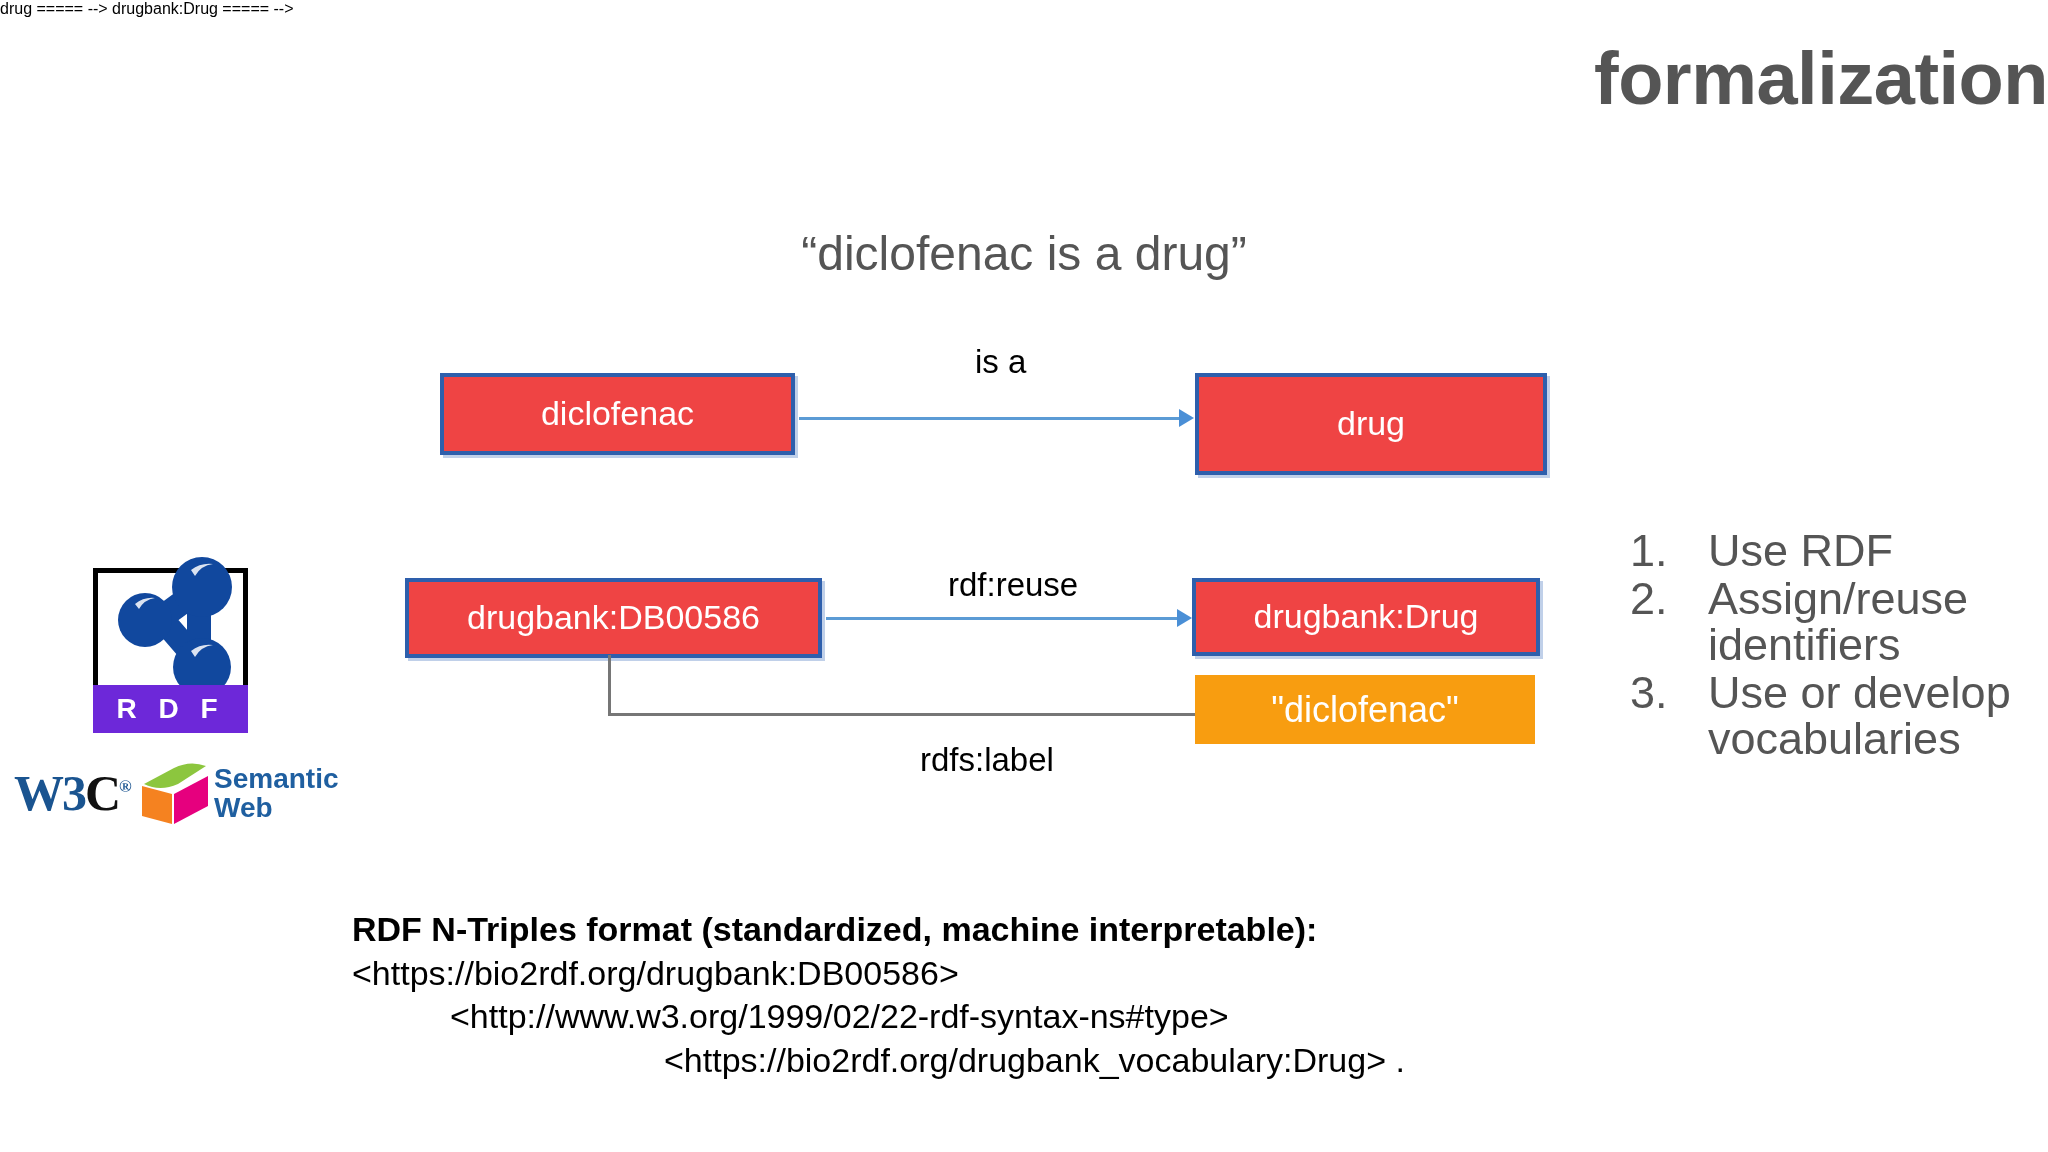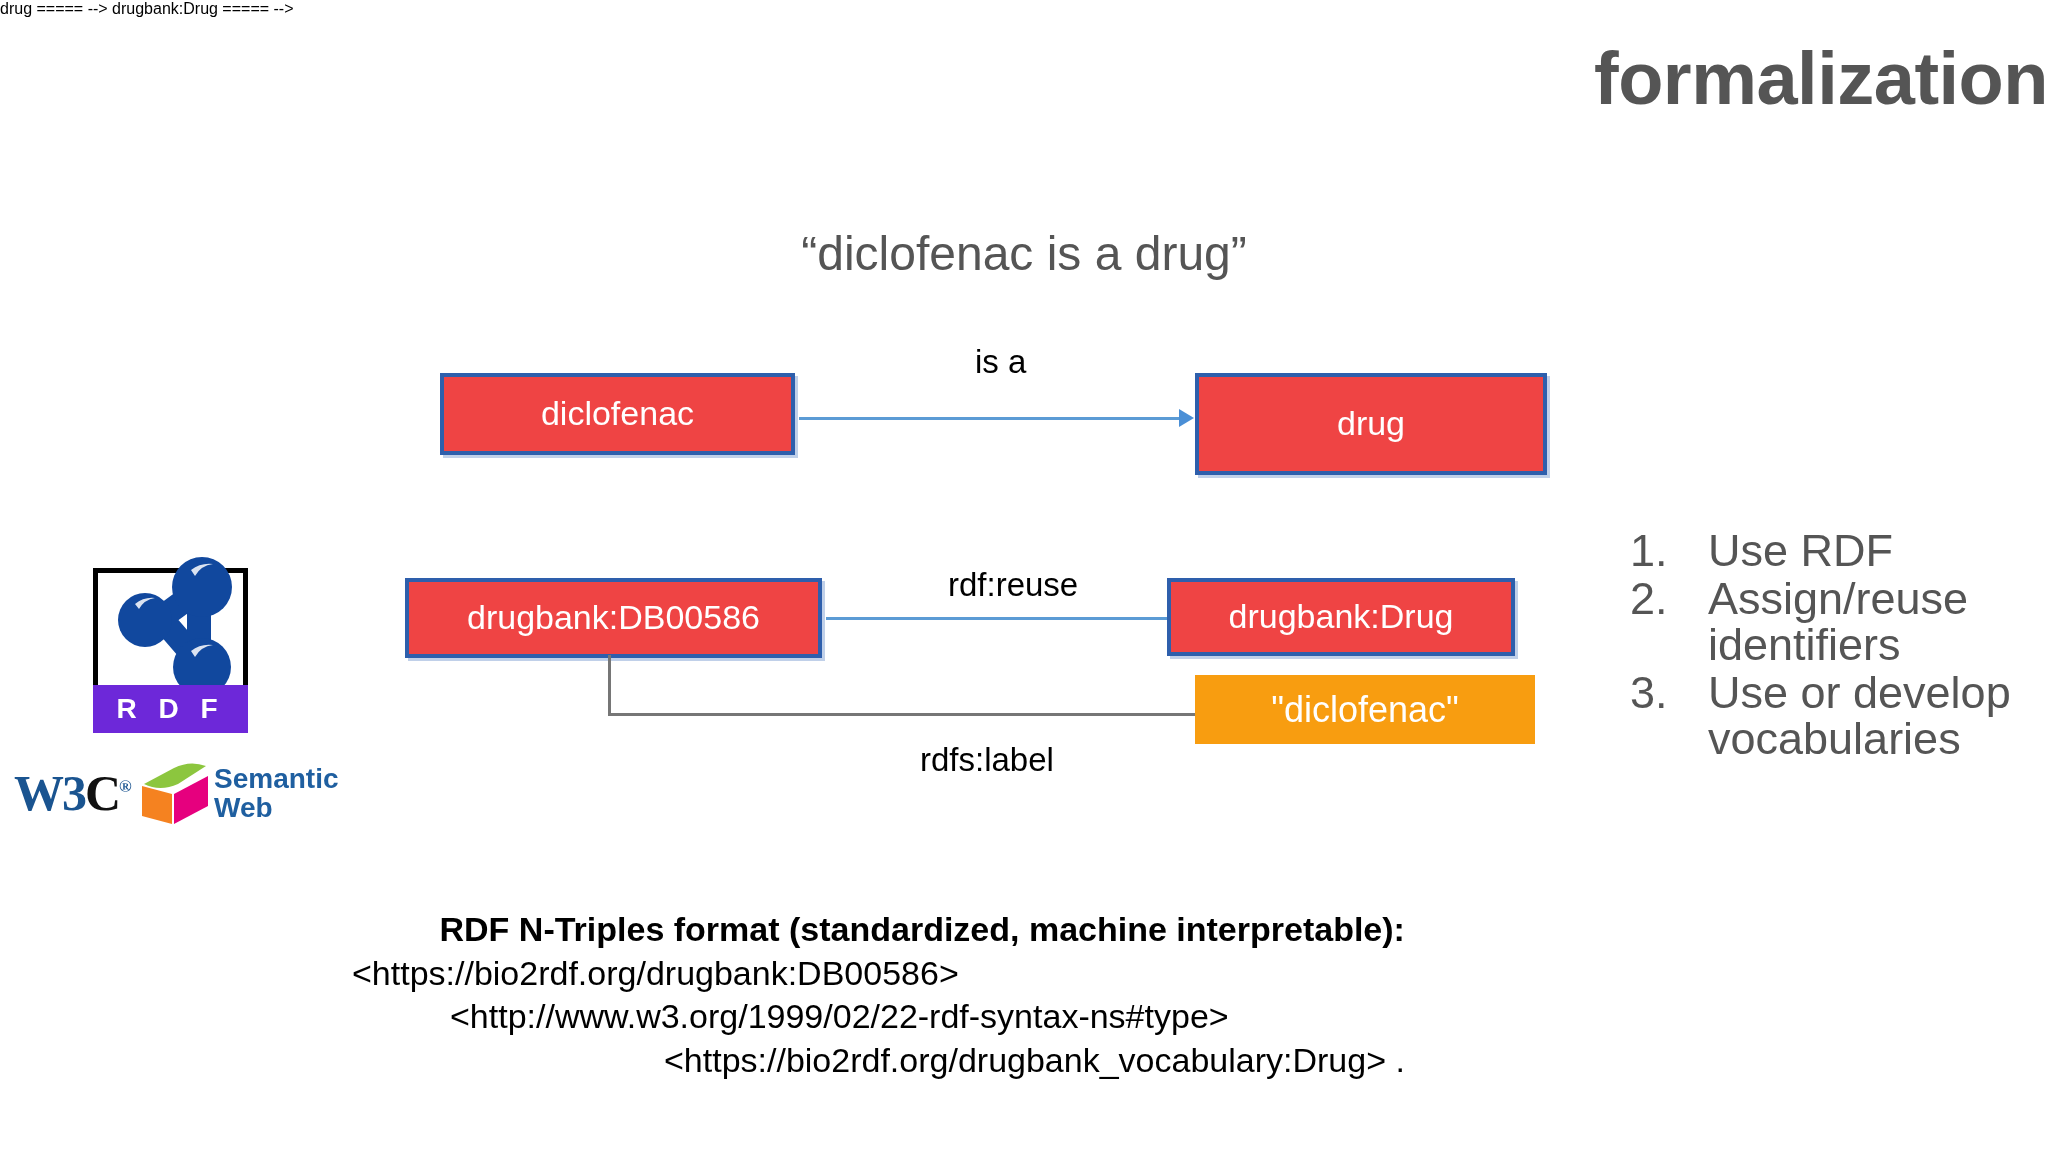--- a/index.html
+++ b/index.html
@@ -63,21 +63,21 @@
     box-shadow: 3px 3px 0 0 rgba(140,170,215,0.55);
   }
   .node-orange {
     background: #f89d10;
     border: none;
   }
 
   #box-diclofenac { left: 440px; top: 373px; width: 355px; height: 82px; }
   #box-drug       { left: 1195px; top: 373px; width: 352px; height: 102px; }
   #box-db00586    { left: 405px; top: 578px; width: 417px; height: 80px; }
-  #box-dbdrug     { left: 1167px; top: 578px; width: 348px; height: 78px; }
+  #box-dbdrug     { left: 1192px; top: 578px; width: 348px; height: 78px; }
   #box-literal    { left: 1195px; top: 675px; width: 340px; height: 69px;
                     font-size: 36px; }
 
   
   .edge-line {
     position: absolute;
     background: #5b9bd5;
   }
   .edge-h { height: 3px; }
   .edge-arrowhead {
@@ -136,21 +136,21 @@
 
   
   #ntriples {
     position: absolute;
     left: 352px;
     top: 908px;
     font-size: 34px;
     color: #000000;
     line-height: 1.28;
   }
-  #nt-heading { font-weight: bold; text-align: right; }
+  #nt-heading { font-weight: bold; }
   .nt-line { white-space: nowrap; }
   #nt-line-1 { margin-left: 0px; }
   #nt-line-2 { margin-left: 98px; }
   #nt-line-3 { margin-left: 312px; }
 
   
   #rdf-logo {
     position: absolute;
     left: 93px;
     top: 568px;

